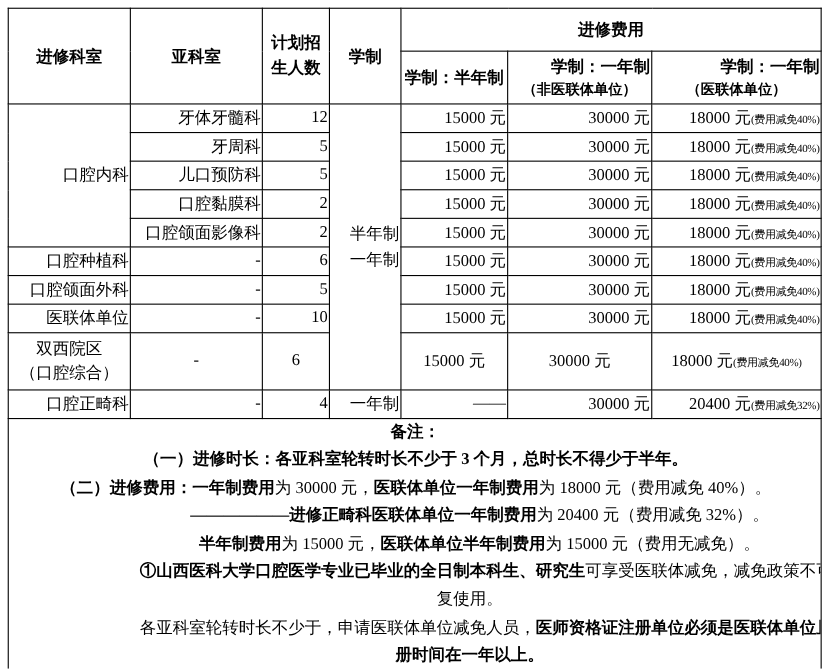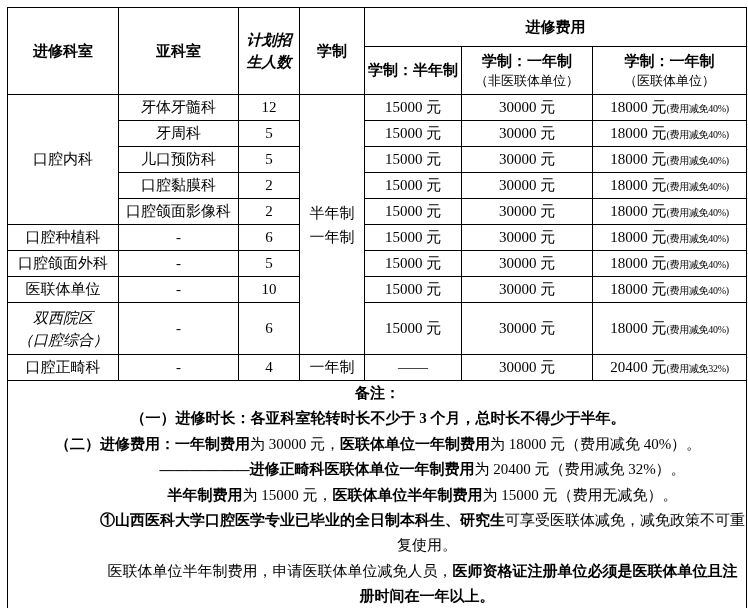--- a/index.html
+++ b/index.html
@@ -21,44 +21,44 @@
   table.fee-table td {
     border: 1px solid #000000;
     text-align: center;
     vertical-align: middle;
     font-size: 15px;
     padding: 0 1px;
     overflow: hidden;
   }
   tr.hrow-a td { height: 38px; font-weight: bold; }
   tr.hrow-b td { height: 47px; font-weight: bold; }
-  .hdr-sub-line { font-size: 13px; font-weight: normal; line-height: 19px; }
-  .hdr-line { line-height: 20px; }
-  tr.brow td { height: 25px; }
+  .hdr-sub-line { font-size: 13px; font-weight: bold; line-height: 19px; }
+  .hdr-line { line-height: 20px; text-align: right; }
+  tr.brow td { height: 25px; text-align: right; }
   tr.brow-tall td { height: 51px; }
-  .two-line div { line-height: 22px; font-style: italic; }
+  .two-line div { line-height: 22px; }
   .schooling-merged div { line-height: 24px; }
   .fee-main { font-size: 15px; }
   .fee-note { font-size: 10px; letter-spacing: -0.3px; }
   td.fee-alliance-cell { white-space: nowrap; padding: 0; margin-top: 32px; }
   td.notes-cell {
     height: 212px;
     text-align: left;
     vertical-align: top;
     padding: 3px 4px 0 4px;
   }
   .note-line {
     font-size: 15px;
     line-height: 25.4px;
     white-space: nowrap;
   }
   .note-line b { font-weight: bold; }
   .ind-0 { padding-left: 1px; }
   .ind-1 { padding-left: 2px; }
-  .ind-2 { padding-left: 91px; }
+  .ind-2 { padding-left: 118px; }
   .ind-3 { padding-left: 100px; }
 </style>
 </head>
 <body>
 
 <div class="page">
   <table class="fee-table">
     <colgroup>
       <col style="width:111px">
         <col style="width:120px">
@@ -183,19 +183,19 @@
 
     <tr>
       <td colspan="7" class="notes-cell">
             <div class="note-line ind-0"><b>备注：</b></div>
             <div class="note-line ind-1"><b>（一）进修时长：</b><b>各亚科室轮转时长不少于 3 个月，总时长不得少于半年。</b></div>
             <div class="note-line ind-1"><b>（二）进修费用：</b><b>一年制费用</b><span>为 30000 元，</span><b>医联体单位一年制费用</b><span>为 18000 元（费用减免 40%）。</span></div>
             <div class="note-line ind-2"><b>——————进修正畸科医联体单位一年制费用</b><span>为 20400 元（费用减免 32%）。</span></div>
             <div class="note-line ind-2"><b>半年制费用</b><span>为 15000 元，</span><b>医联体单位半年制费用</b><span>为 15000 元（费用无减免）。</span></div>
             <div class="note-line ind-2"><b>①山西医科大学口腔医学专业已毕业的全日制本科生、研究生</b><span>可享受医联体减免，减免政策不可重</span></div>
             <div class="note-line ind-3"><span>复使用。</span></div>
-            <div class="note-line ind-2"><span>医联体单位半年制费用，申请医联体单位减免人员，</span><b>医师资格证注册单位必须是医联体单位且注</b></div>
+            <div class="note-line ind-2"><span>各亚科室轮转时长不少于，申请医联体单位减免人员，</span><b>医师资格证注册单位必须是医联体单位且注</b></div>
             <div class="note-line ind-3"><b>册时间在一年以上。</b></div>
           </td>
     </tr>
   </tbody>
     </table>
 </div>
 
 </body></html>

